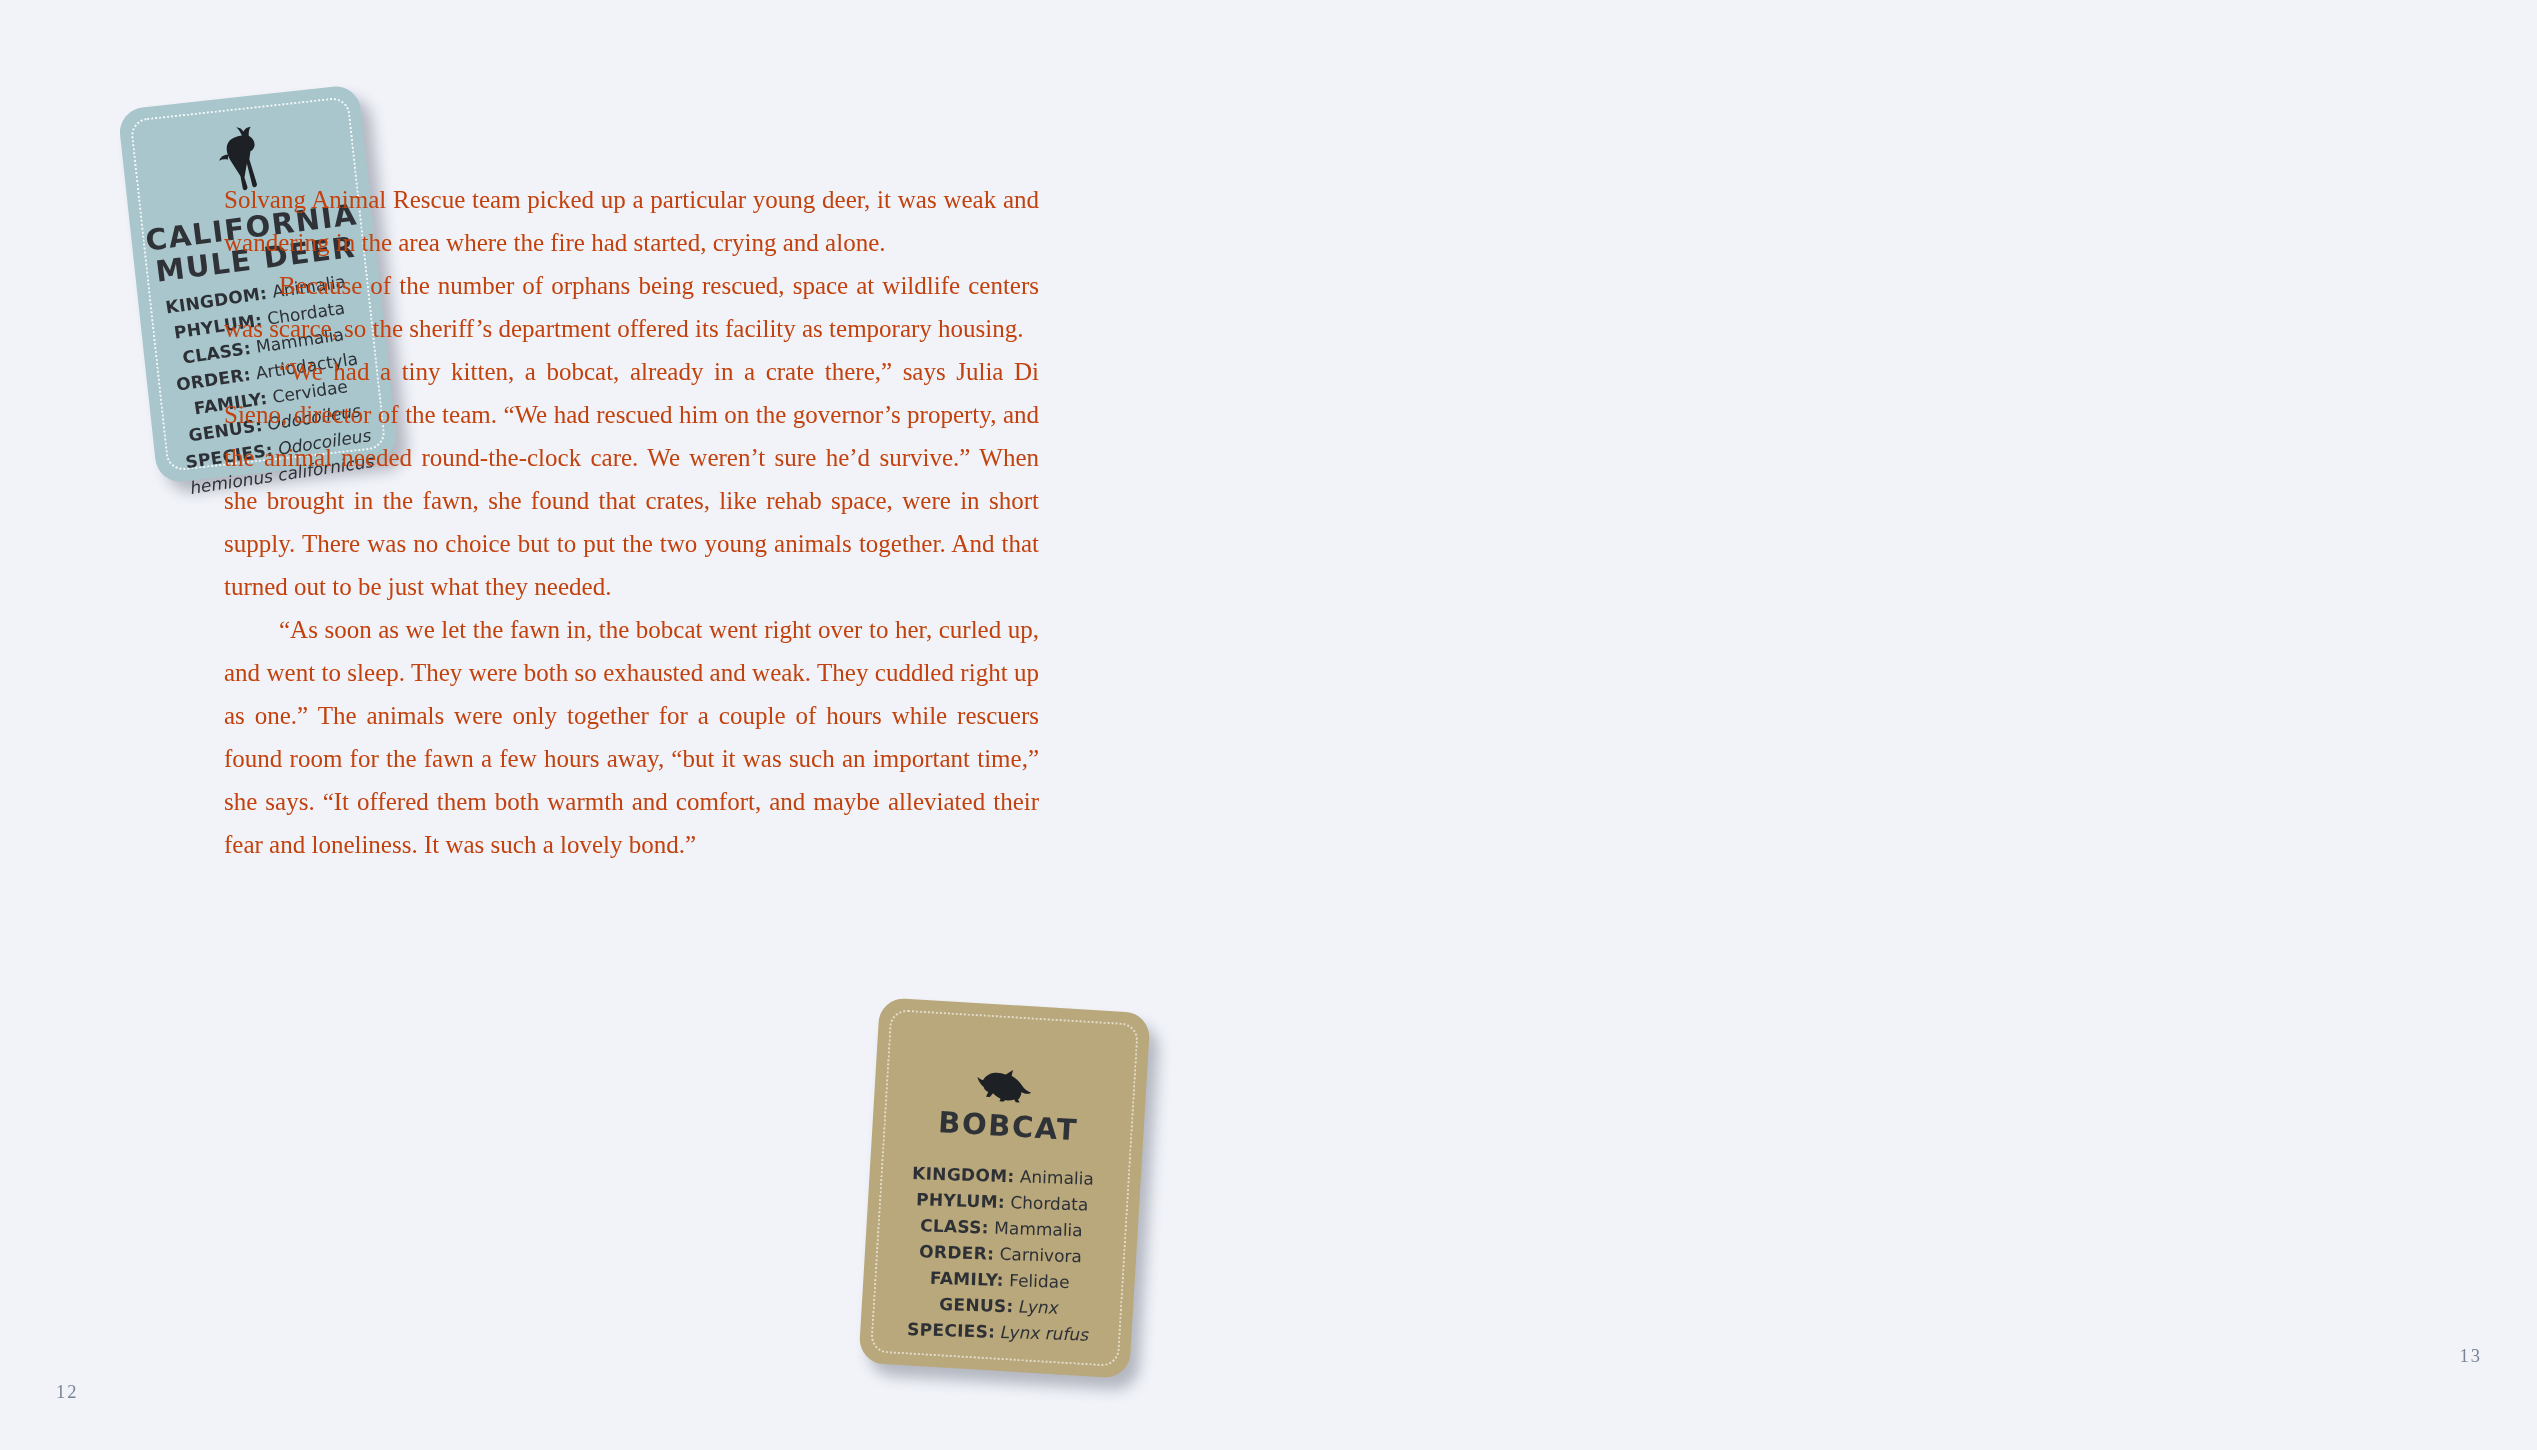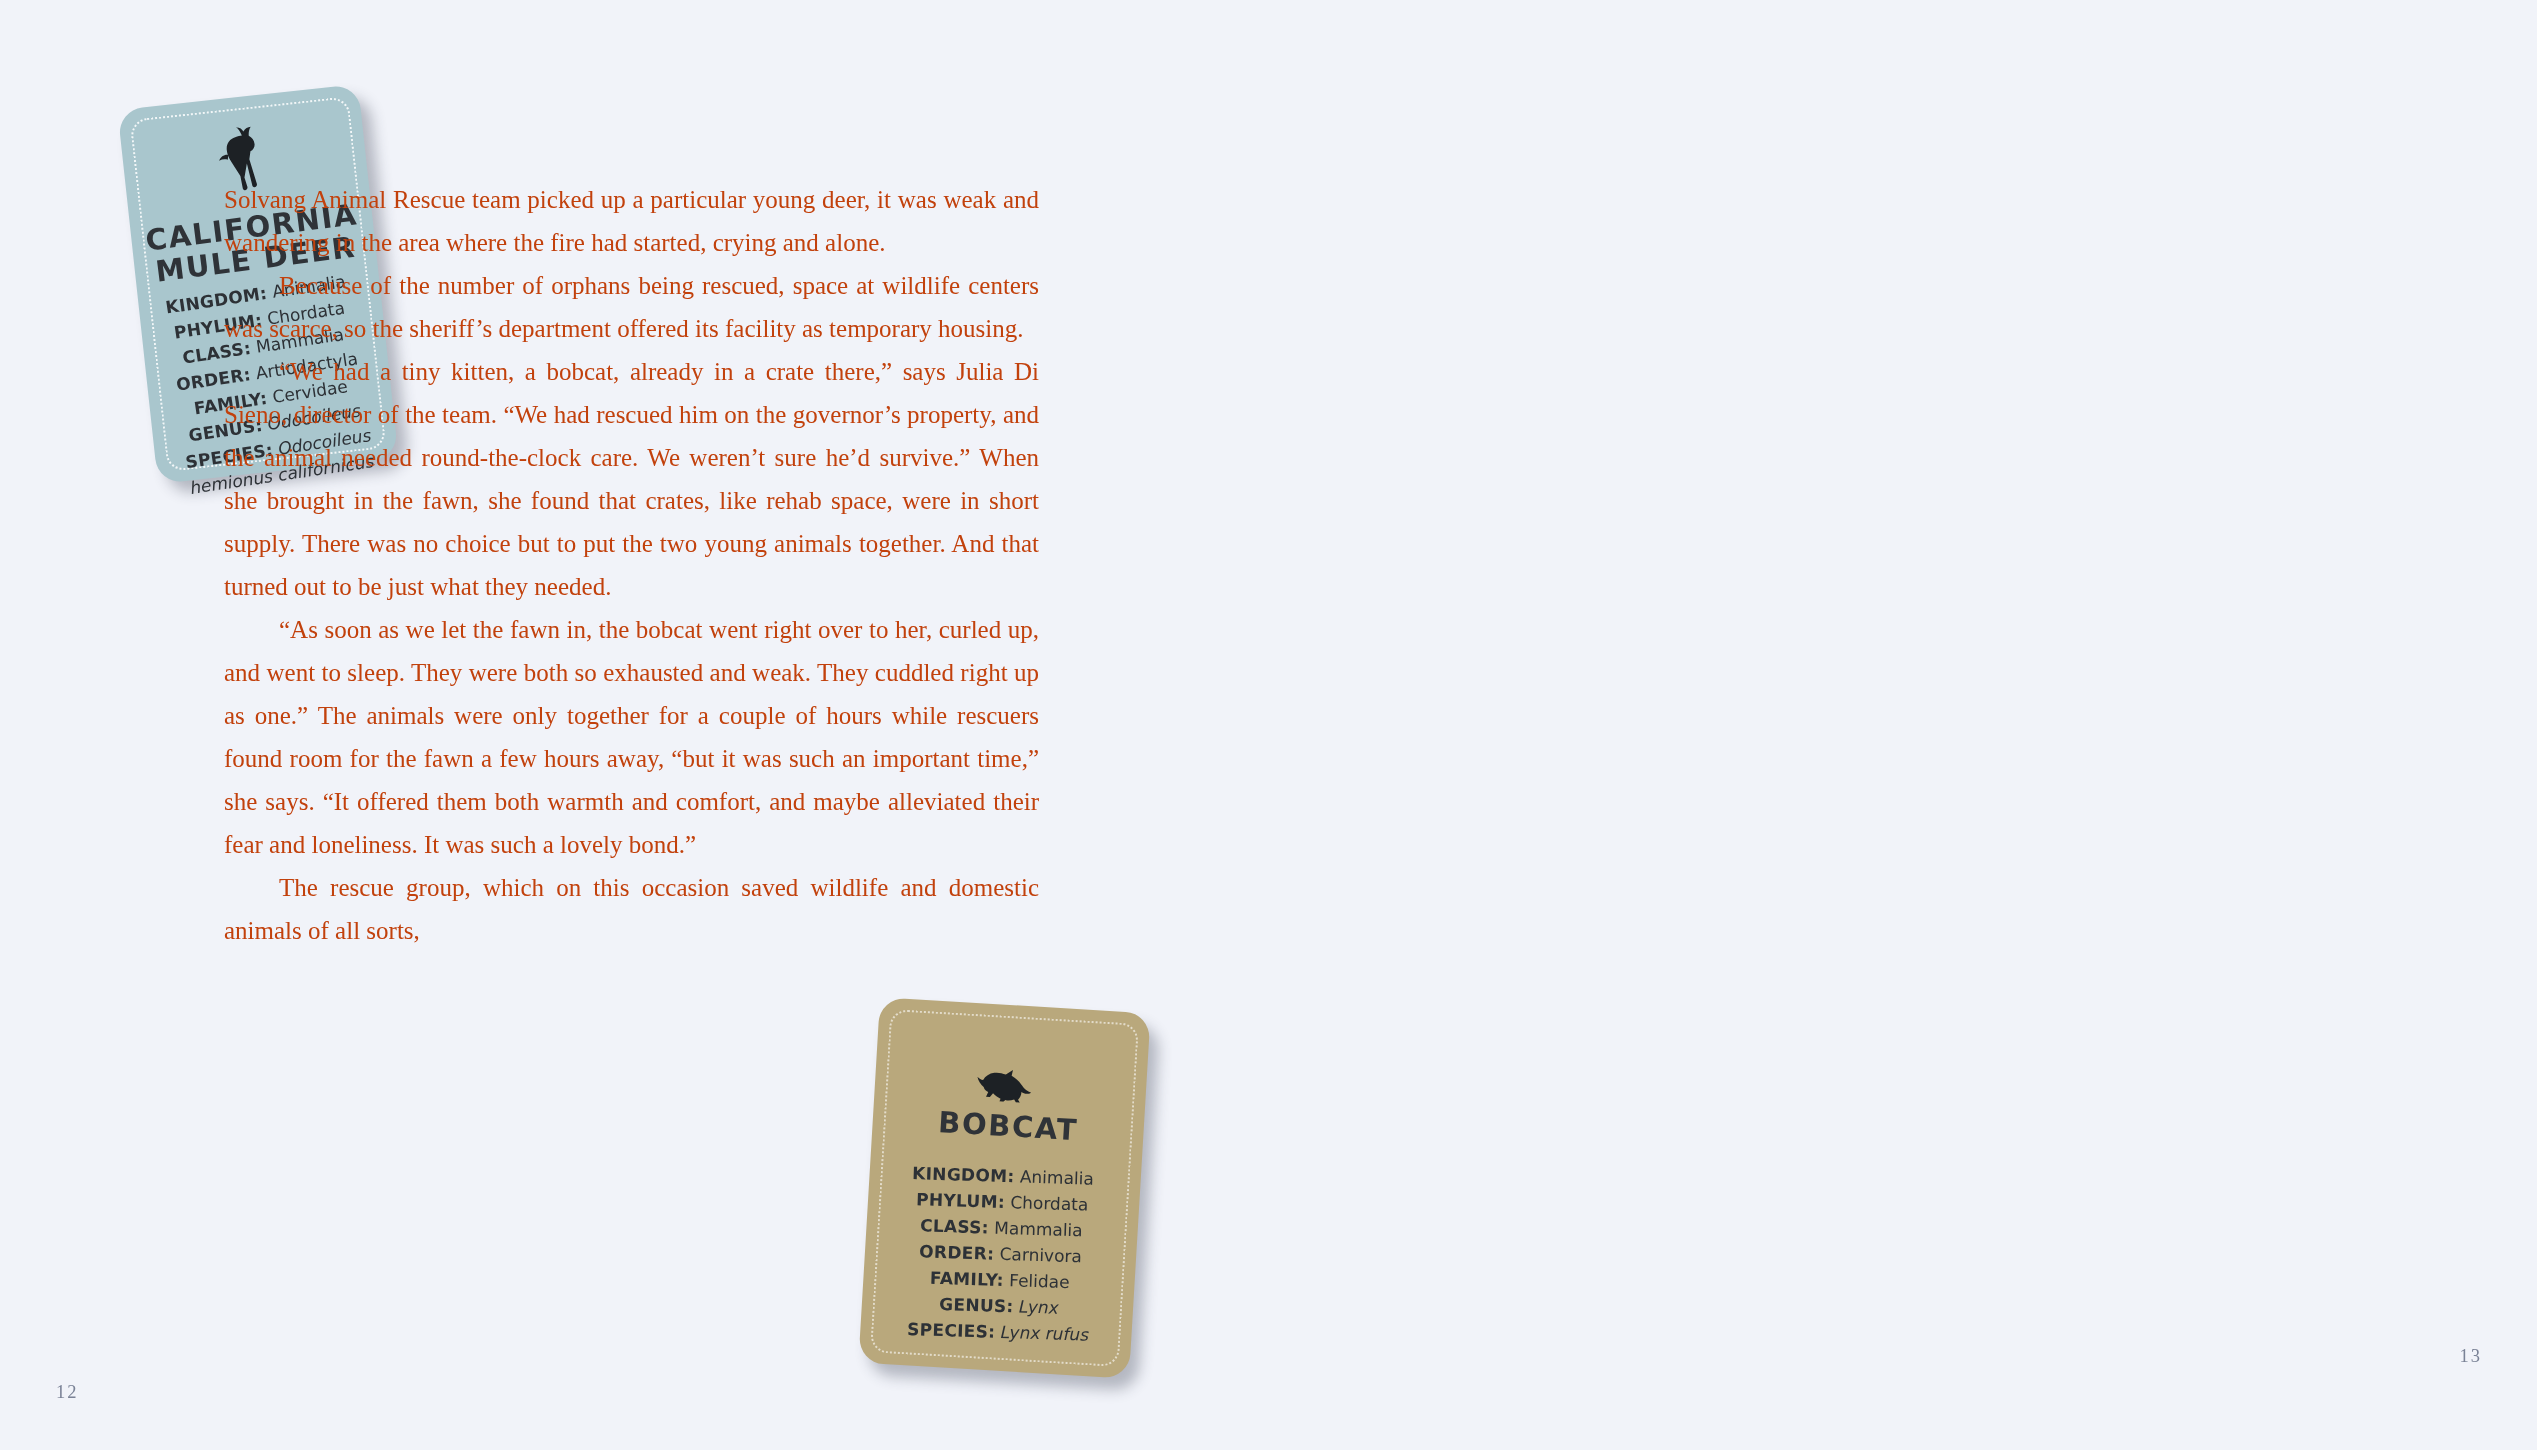--- a/index.html
+++ b/index.html
@@ -228,21 +228,20 @@
       </div>
     </div>
 
     <div class="col text-left">
       <div class="shape-deer"></div>
       <p>Solvang Animal Rescue team picked up a particular young deer, it was weak and wandering in the area where the fire had started, crying and alone.</p>
       <p class="indent">Because of the number of orphans being rescued, space at wildlife centers was scarce, so the sheriff’s department offered its facility as temporary housing.</p>
       <p class="indent">“We had a tiny kitten, a bobcat, already in a crate there,” says Julia Di Sieno, director of the team. “We had rescued him on the governor’s property, and the animal needed round-the-clock care. We weren’t sure he’d survive.” When she brought in the fawn, she found that crates, like rehab space, were in short supply. There was no choice but to put the two young animals together. And that turned out to be just what they needed.</p>
       <p class="indent">“As soon as we let the fawn in, the bobcat went right over to her, curled up, and went to sleep. They were both so exhausted and weak. They cuddled right up as one.” The animals were only together for a couple of hours while rescuers found room for the fawn a few hours away, “but it was such an important time,” she says. “It offered them both warmth and comfort, and maybe alleviated their fear and loneliness. It was such a lovely bond.”</p>
       <div class="shape-bobcat"></div>
-      <p class="indent">The rescue group, which on this occasion saved wildlife and domestic animals of all sorts,</p>
     </div>
 
     <div class="folio left">12</div>
   </div>
 
   <div class="page-right">
 
     <div class="folio right">13</div>
   </div>
 

